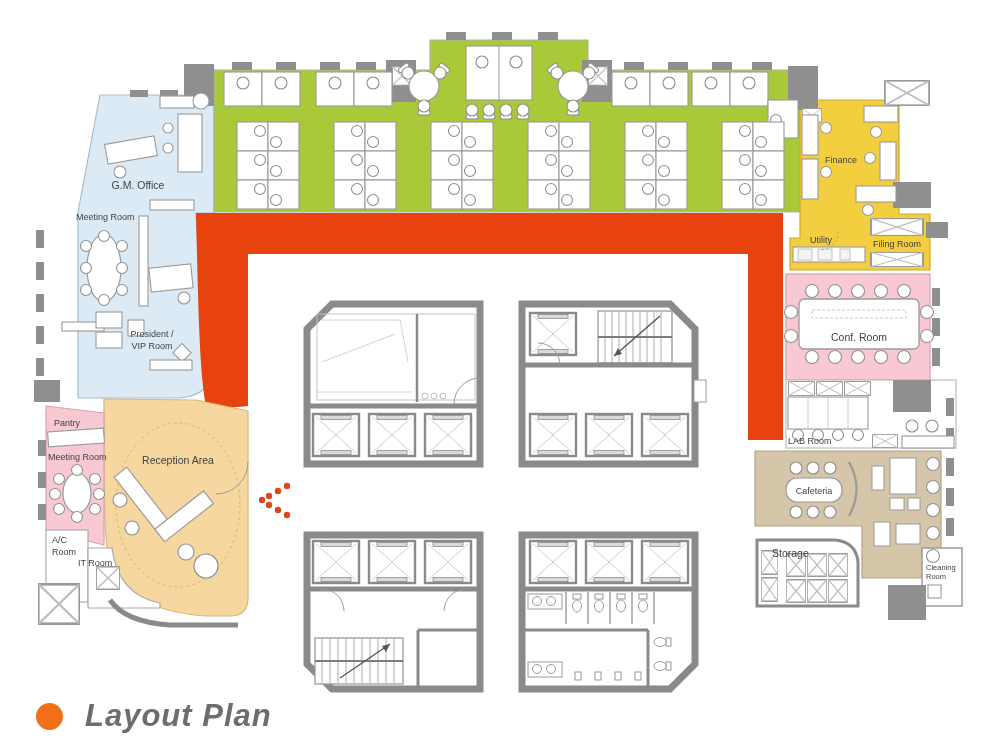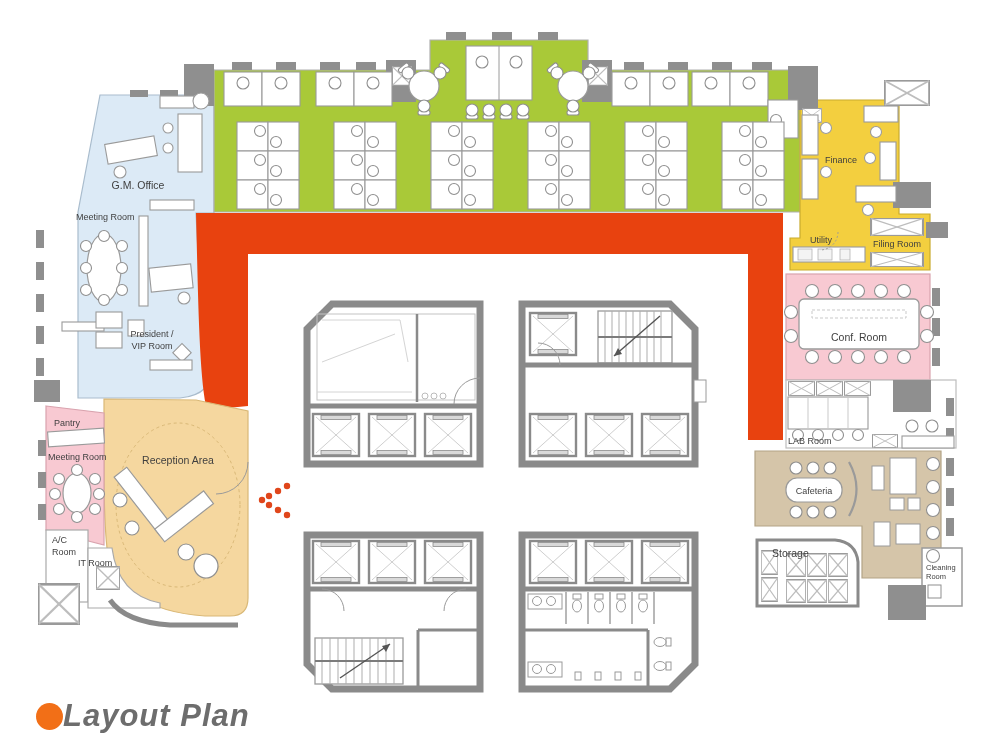--- a/index.html
+++ b/index.html
@@ -1,19 +1,19 @@
 <!DOCTYPE html>
 <html><head>
 <meta charset="utf-8">
 <style>
   html,body{margin:0;padding:0;background:#ffffff;}
   .stage{position:relative;width:1008px;height:756px;background:#fff;overflow:hidden;
          font-family:"Liberation Sans",sans-serif;}
   .plan-svg{position:absolute;left:0;top:0;}
-  .title-row{position:absolute;left:36px;top:698px;display:flex;align-items:center;}
+  .title-row{position:absolute;left:36px;top:698px;display:flex;align-items:center;gap:22px;}
   .title-dot{width:27px;height:27px;border-radius:50%;background:#F26F17;}
   .title-text{font-size:31px;font-weight:bold;font-style:italic;color:#6d6d6d;letter-spacing:1px;}
   text{font-family:"Liberation Sans",sans-serif;fill:#3f3f3f;}
   .lbl{font-size:10.5px;}
   .lbl-sm{font-size:9px;}
   .lbl-xs{font-size:7.5px;}
 </style>
 </head>
 <body>
 

